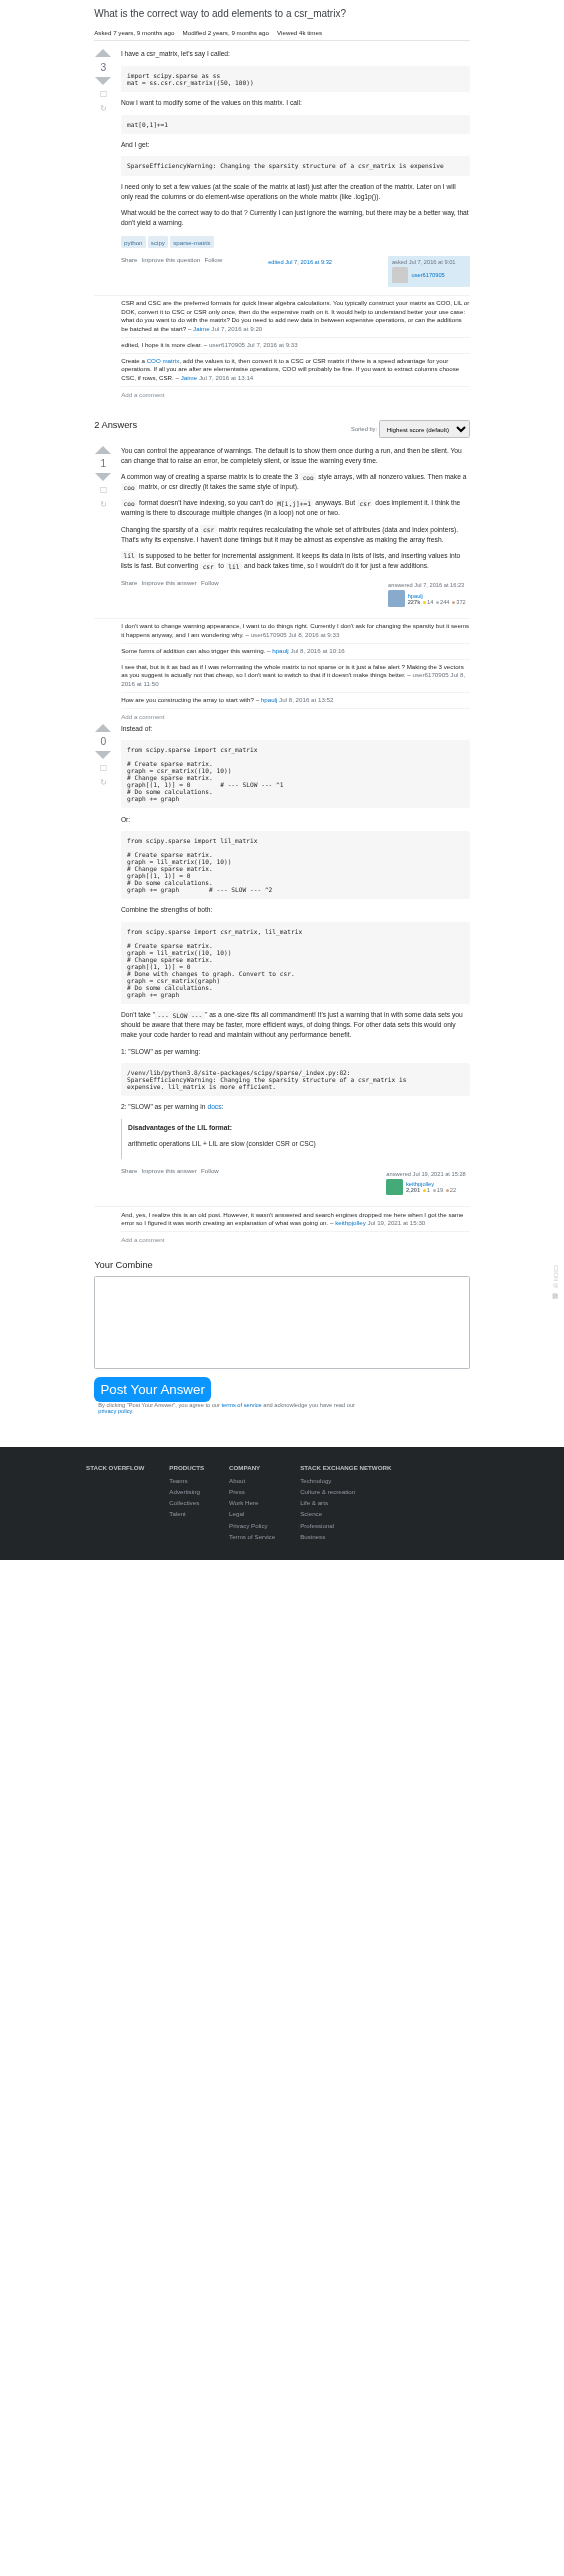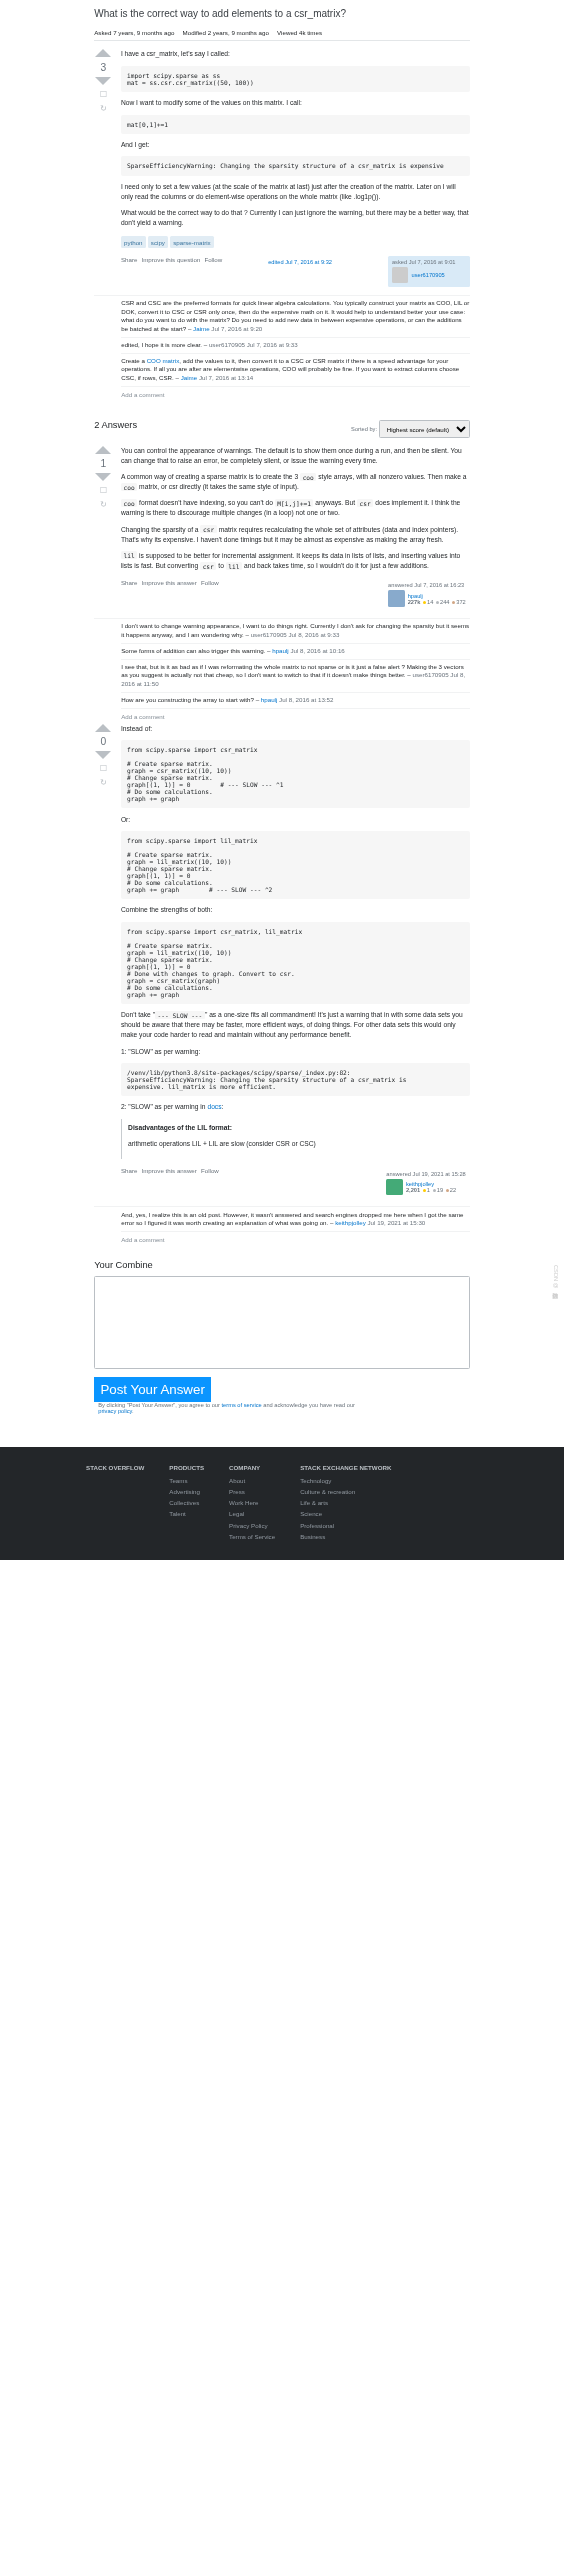--- a/index.html
+++ b/index.html
@@ -37,21 +37,21 @@
 .comment .sig{color:#6a737c}
 .add-comment{font-size:6.2px;color:#838c95;padding:4.1px 0;cursor:pointer}
 blockquote{border-left:1.5px solid #c8ccd0;background:#fdf7e2;padding:4.1px 6.2px;margin-bottom:6.2px}
 blockquote.plain{background:none}
 .answers-header{display:flex;justify-content:space-between;align-items:flex-start;margin:12.4px 0 8.2px;padding-top:6.2px}
 .answers-header h2{font-size:9.3px;font-weight:400}
 .sort{font-size:5.7px;color:#6a737c}
 .sort select{border:0.5px solid #babfc4;padding:3.1px;border-radius:1.5px;font-size:6.2px}
 .your-answer h2{font-size:9.3px;font-weight:400;margin:12.4px 0 6.2px}
 .editor-box{border:0.5px solid #babfc4;min-height:93px;border-radius:1.5px}
-.post-btn{background:#0a95ff;color:#fff;border:none;padding:5.2px 6.2px;border-radius:0;cursor:pointer;margin-top:8.2px}
+.post-btn{background:#0a95ff;color:#fff;border:none;padding:5.2px 6.2px;border-radius:6px;cursor:pointer;margin-top:8.2px}
 .disclaimer{font-size:5.7px;color:#6a737c;display:inline-block;margin-left:4.1px;max-width:258px;vertical-align:middle}
 .footer{background:#232629;color:#9199a1;padding:16.5px 8.2px;margin-top:25px}
 .footer-cols{display:flex;gap:25px;max-width:392px;margin:0 auto;font-size:6.2px}
 .footer-col h5{color:#babfc4;font-size:6.2px;margin-bottom:6.2px;font-weight:700}
 .footer-col li{list-style:none;margin-bottom:4.1px}
 .footer-col a{color:#9199a1}
 .badges{font-size:5.7px}
 .badge-dot{display:inline-block;width:3.1px;height:3.1px;border-radius:50%;margin:0 1px}
 .gold{background:#ffcc01}.silver{background:#b4b8bc}.bronze{background:#d1a684}
 .watermark{position:fixed;right:4.1px;bottom:50%;writing-mode:vertical-rl;font-size:5.7px;color:#ccc}

